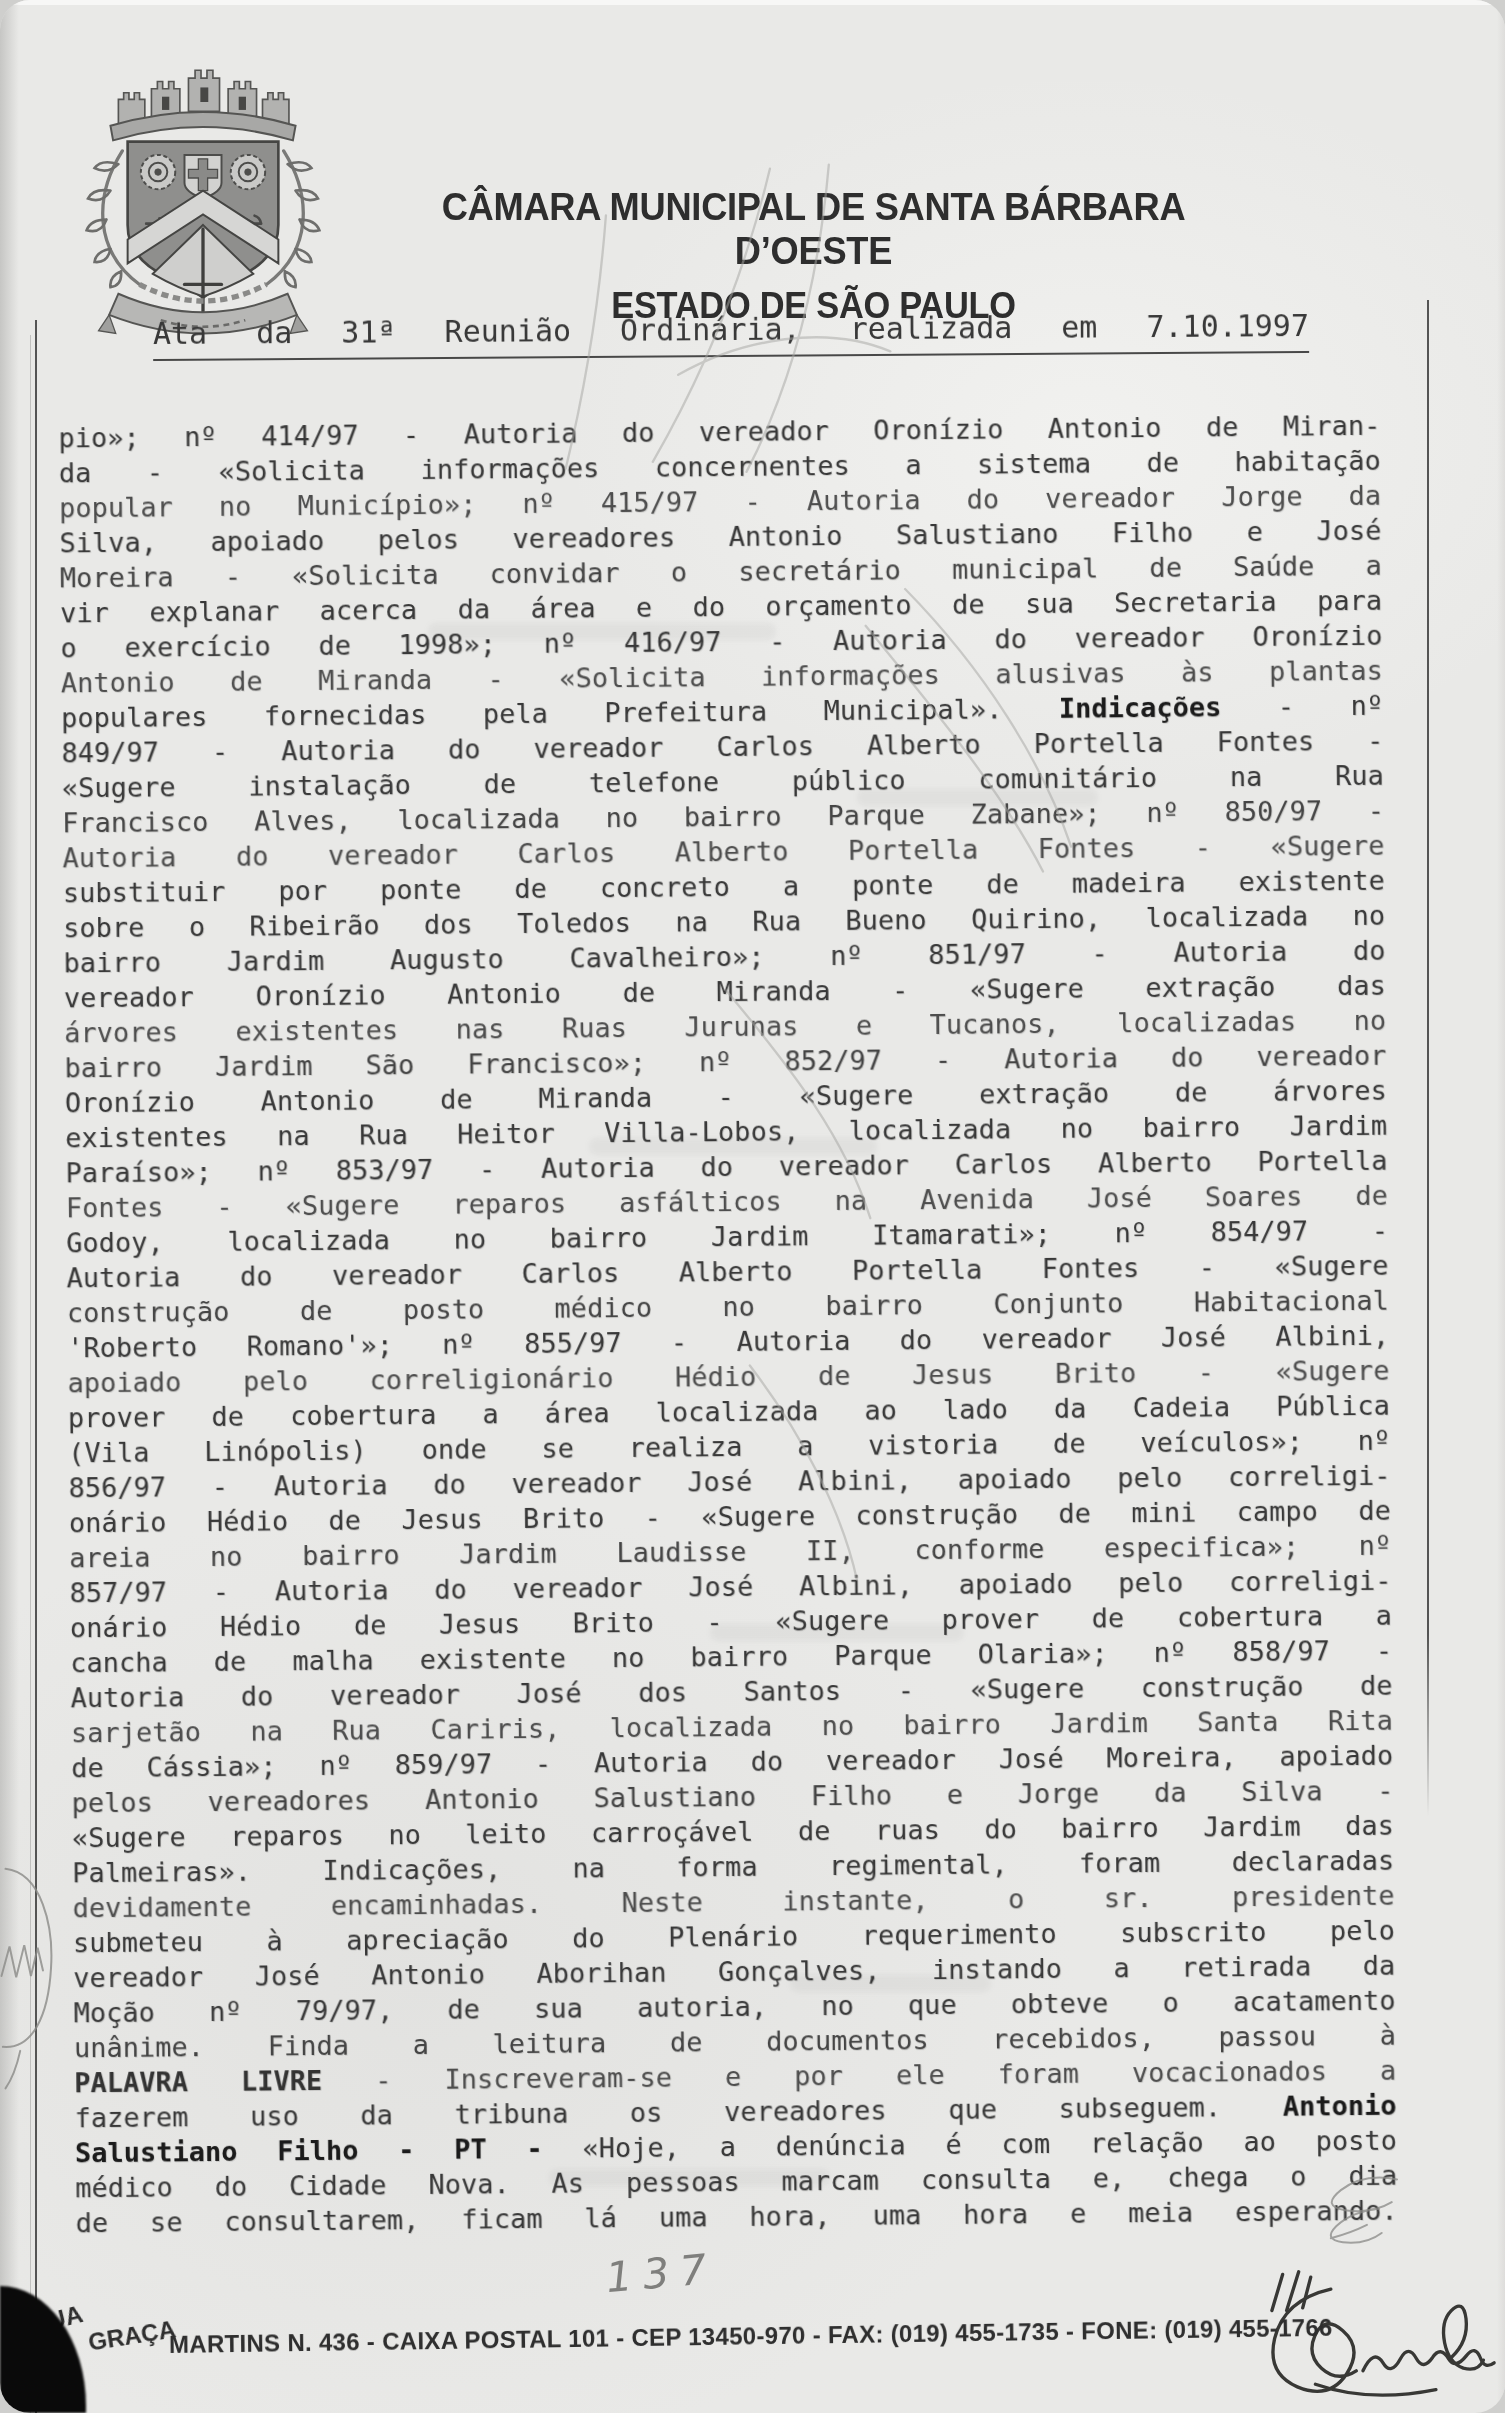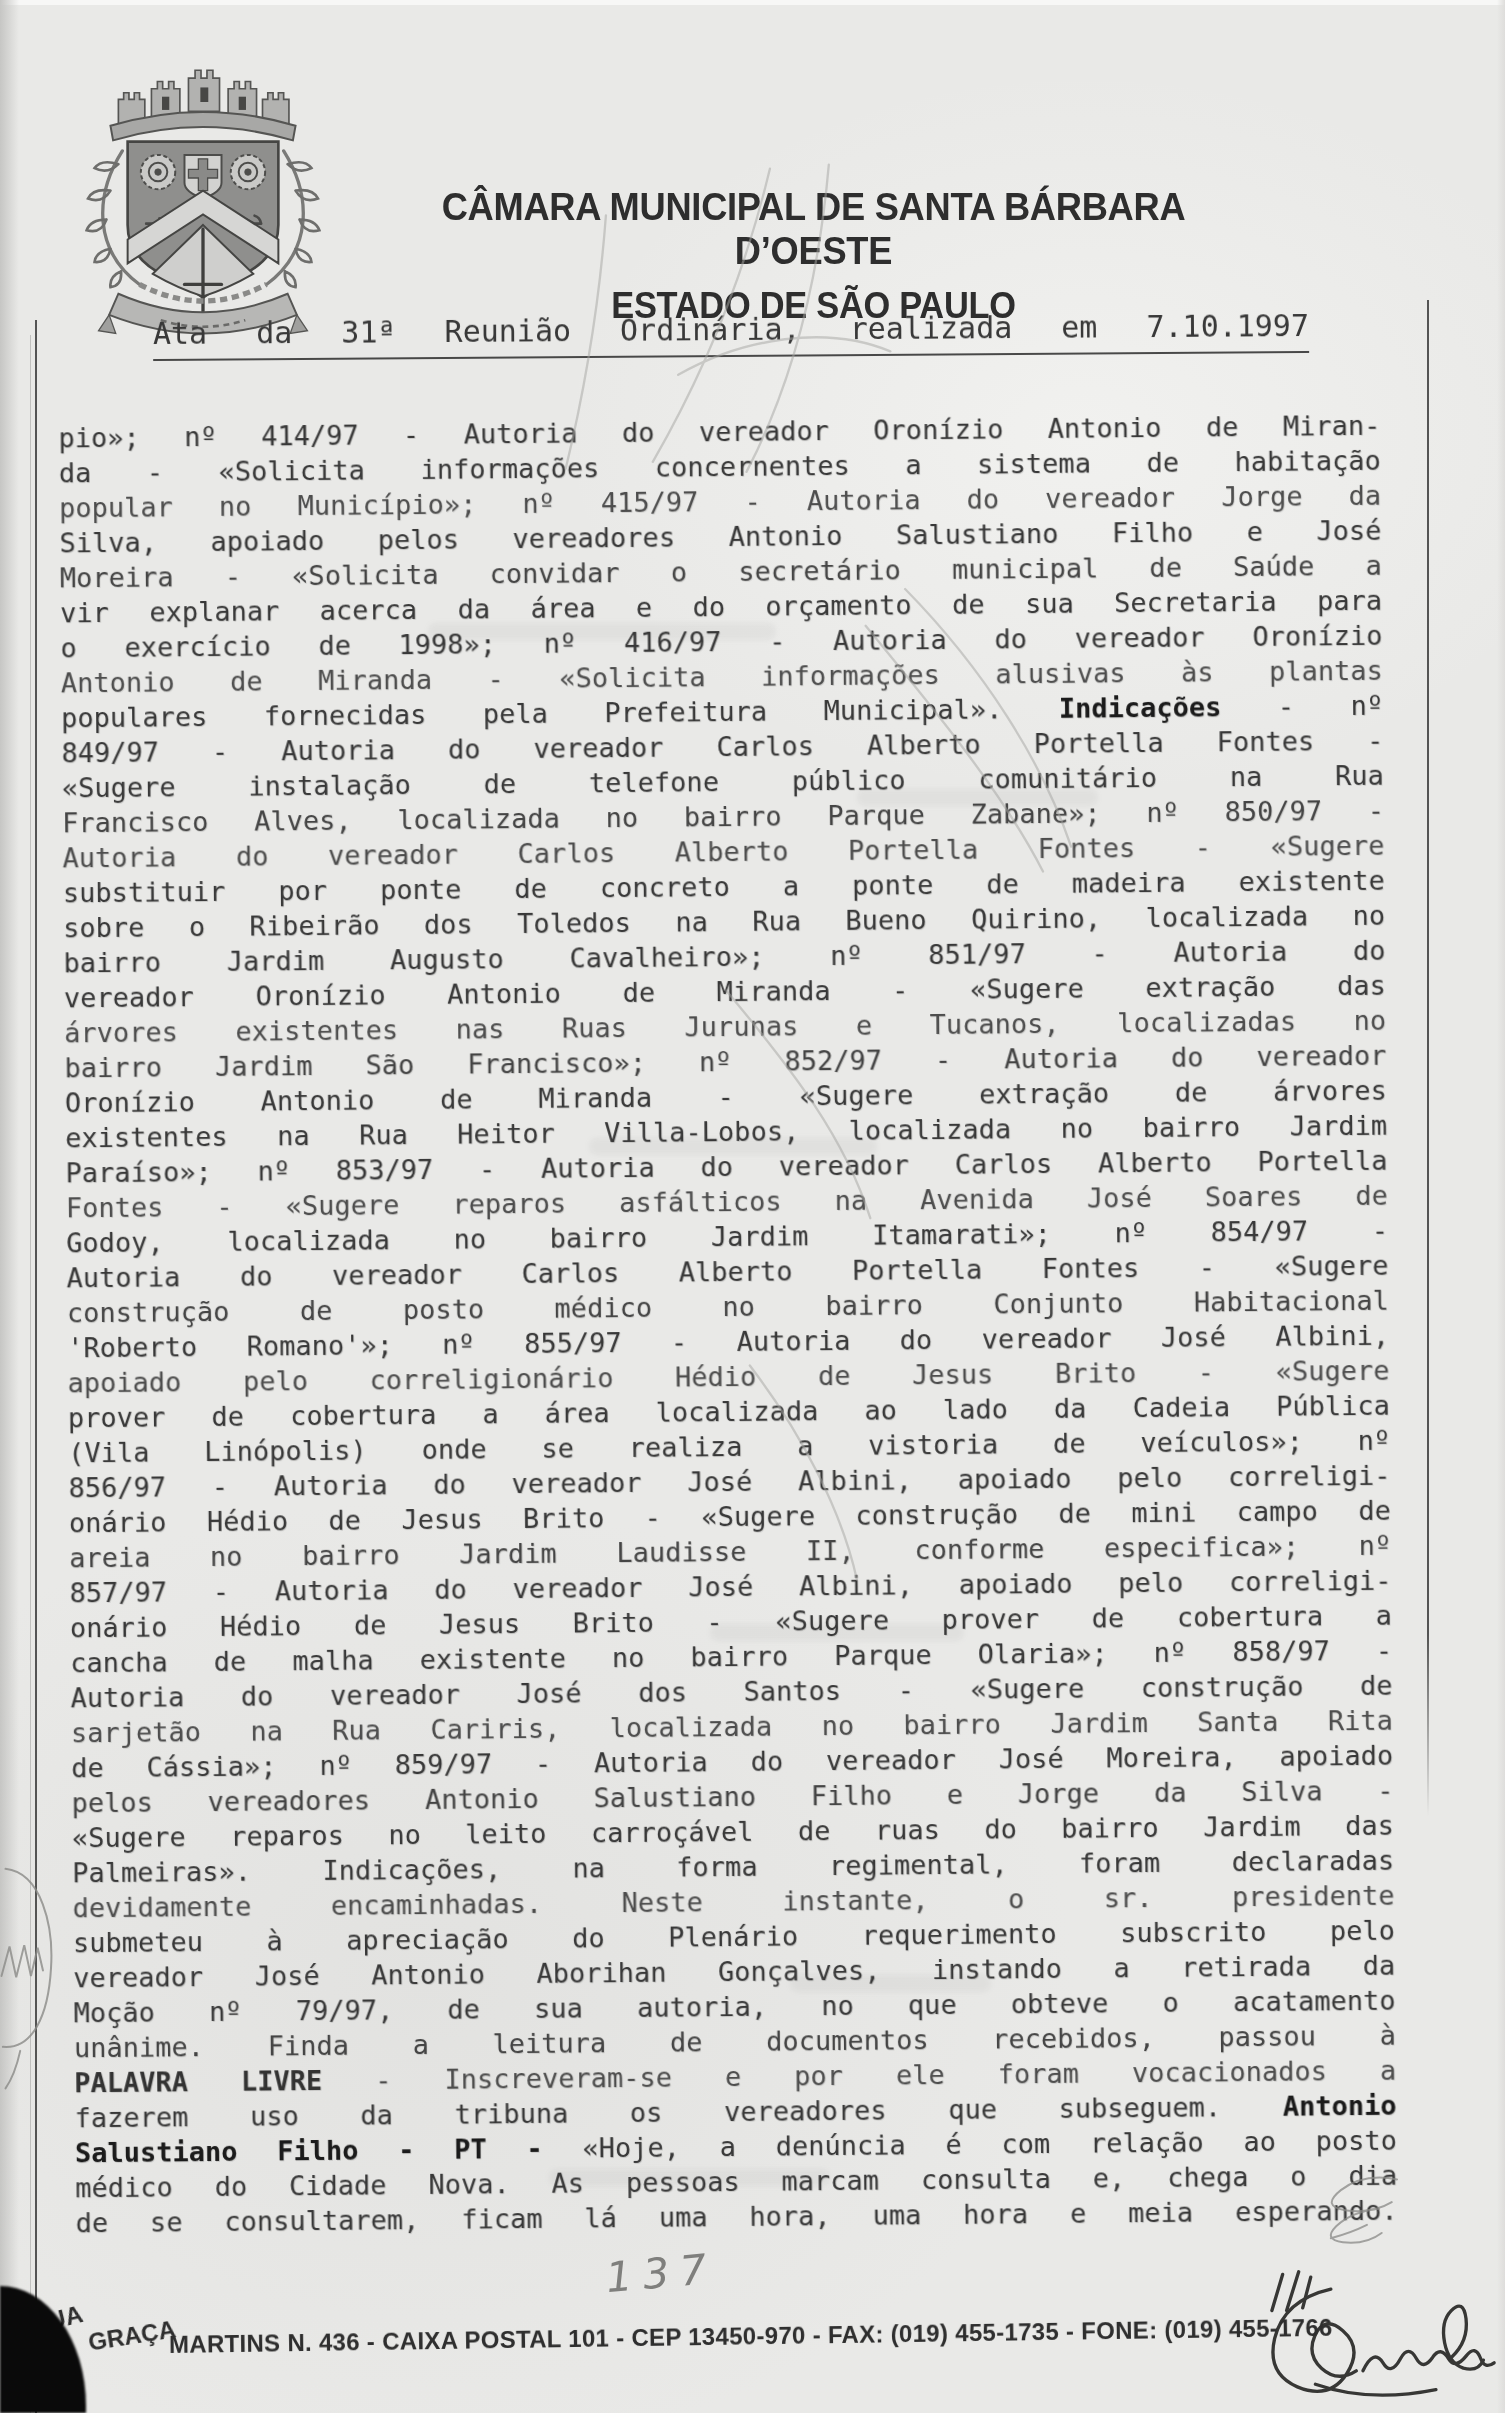--- a/index.html
+++ b/index.html
@@ -8,20 +8,21 @@
   }
   *{box-sizing:border-box;}
   html,body{margin:0;padding:0;background:#cfcfcd;}
   .page{
     position:relative;width:1505px;height:2413px;overflow:hidden;
     background:
       radial-gradient(870px 603px at 72% 18%, #f1f1ef 0%, rgba(241,241,239,0) 60%),
       radial-gradient(1004px 736px at 28% 82%, #e2e2e0 0%, rgba(226,226,224,0) 65%),
       var(--paper);
     font-family:"DejaVu Sans Mono",monospace;
+    border-radius:30px;
   }
   
   .edge-top{position:absolute;left:0;top:0;width:100%;height:5.4px;background:#f7f7f6;}
   .edge-left{position:absolute;left:0;top:0;width:19px;height:100%;
     background:linear-gradient(90deg,#c6c6c4 0%,rgba(233,233,231,0) 100%);}
   .edge-right{position:absolute;right:0;top:0;width:8px;height:100%;
     background:linear-gradient(270deg,#dedddb 0%,rgba(233,233,231,0) 100%);}
   .corner-blob{position:absolute;left:0;bottom:0;width:86px;height:127px;background:#0a0a0a;
     border-top-right-radius:87px 121px;filter:blur(0.8px);}
   .rule-left{position:absolute;left:35px;top:320px;width:2px;height:2093px;background:var(--rule);opacity:.85;}

